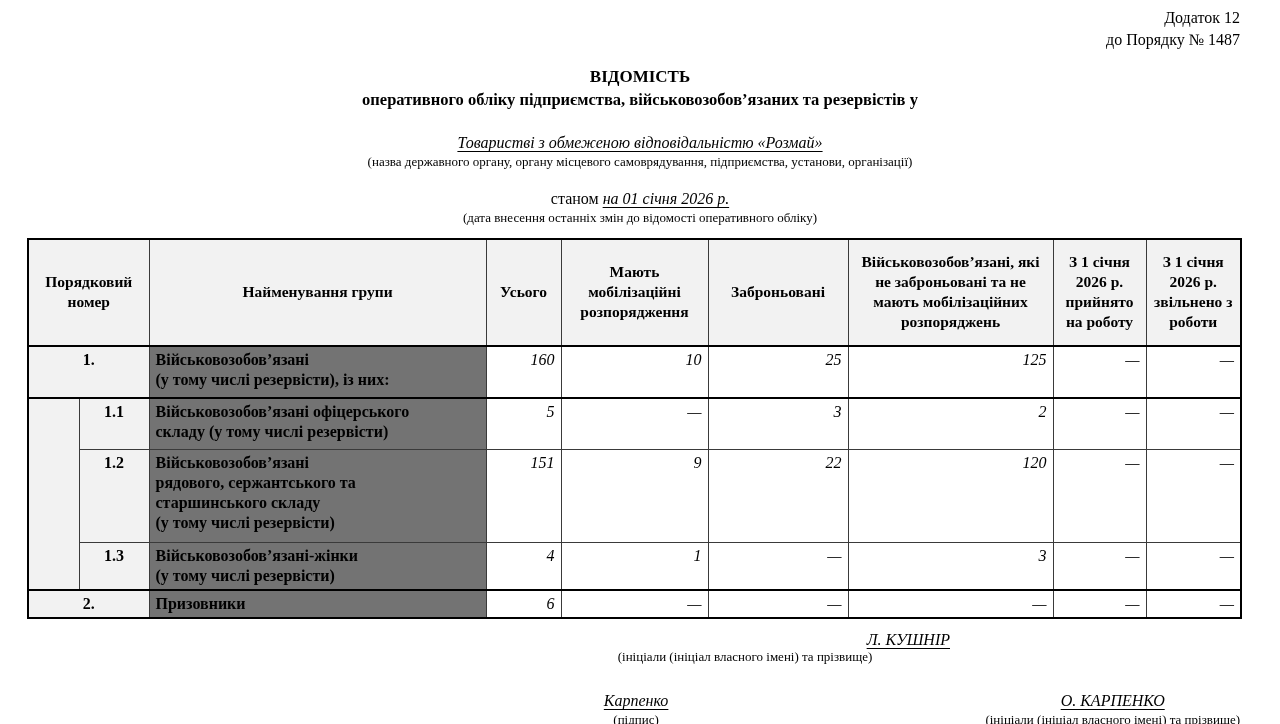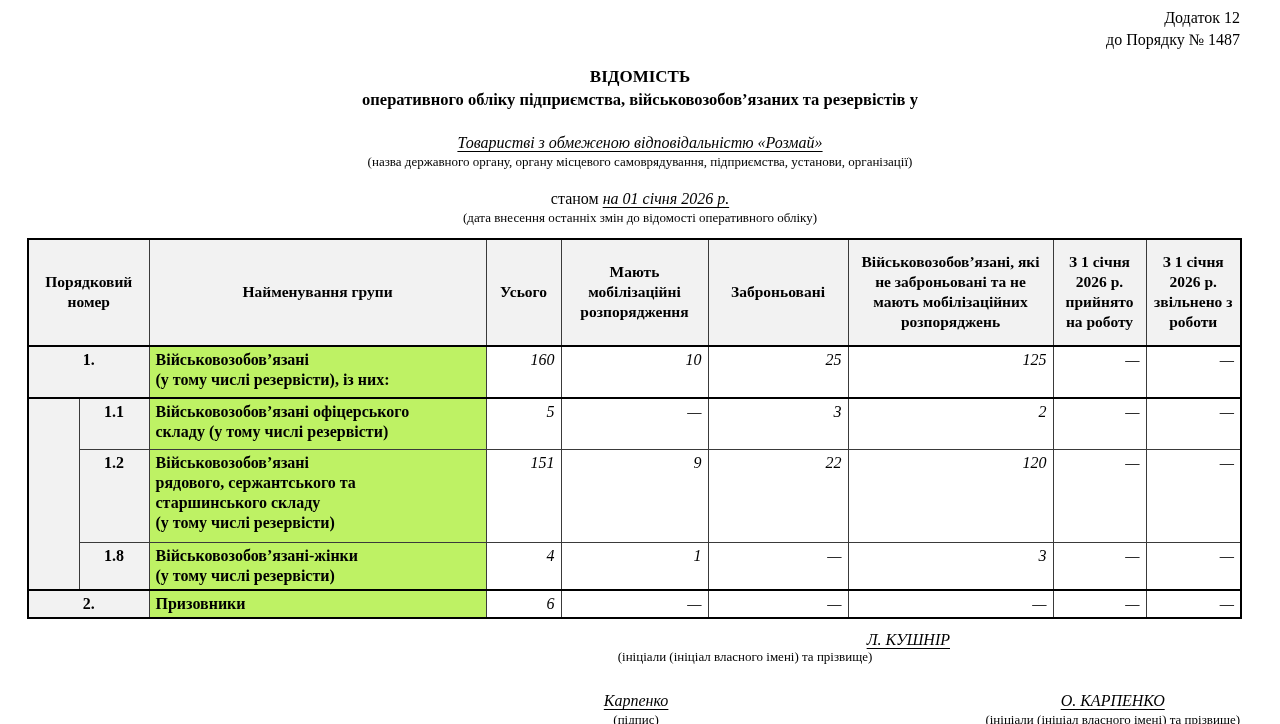--- a/index.html
+++ b/index.html
@@ -49,21 +49,21 @@
     line-height: 1.3;
     padding: 4px 4px;
   }
   tr.hdr { height: 107px; }
   tr.r1 { height: 52px; }
   tr.r11 { height: 52px; }
   tr.r12 { height: 93px; }
   tr.r13 { height: 45px; }
   tr.r2 { height: 25px; }
   td.numcell { text-align: center; font-weight: bold; background: #f2f2f2; }
-  td.namecell { font-weight: bold; background: #bef264; white-space: pre-line; padding-left: 9px; }
+  td.namecell { font-weight: bold; background: #737373; white-space: pre-line; padding-left: 9px; }
   td.valcell { text-align: right; font-style: italic; background: #ffffff; }
   td.spacer { background: #f2f2f2; }
   tr.group-top td { border-top: 2px solid #000; }
 
   
   .resp-row { position: relative; height: 50px; margin-top: 12px; }
   .resp-label { position: absolute; left: 40px; top: 2px; font-size: 16px; }
   .resp-sign { position: absolute; left: 540px; top: 0; width: 410px; text-align: center; }
   .resp-sign .nm { font-size: 16px; text-align: right; }
 
@@ -156,21 +156,21 @@
 (у тому числі резервісти)</td>
       <td class="valcell">151</td>
       <td class="valcell">9</td>
       <td class="valcell">22</td>
       <td class="valcell">120</td>
       <td class="valcell">—</td>
       <td class="valcell">—</td>
     </tr>
 
     <tr class="r13">
-      <td class="numcell">1.8</td>
+      <td class="numcell">1.3</td>
       <td class="namecell">Військовозобов’язані-жінки
 (у тому числі резервісти)</td>
       <td class="valcell">4</td>
       <td class="valcell">1</td>
       <td class="valcell">—</td>
       <td class="valcell">3</td>
       <td class="valcell">—</td>
       <td class="valcell">—</td>
     </tr>
 

